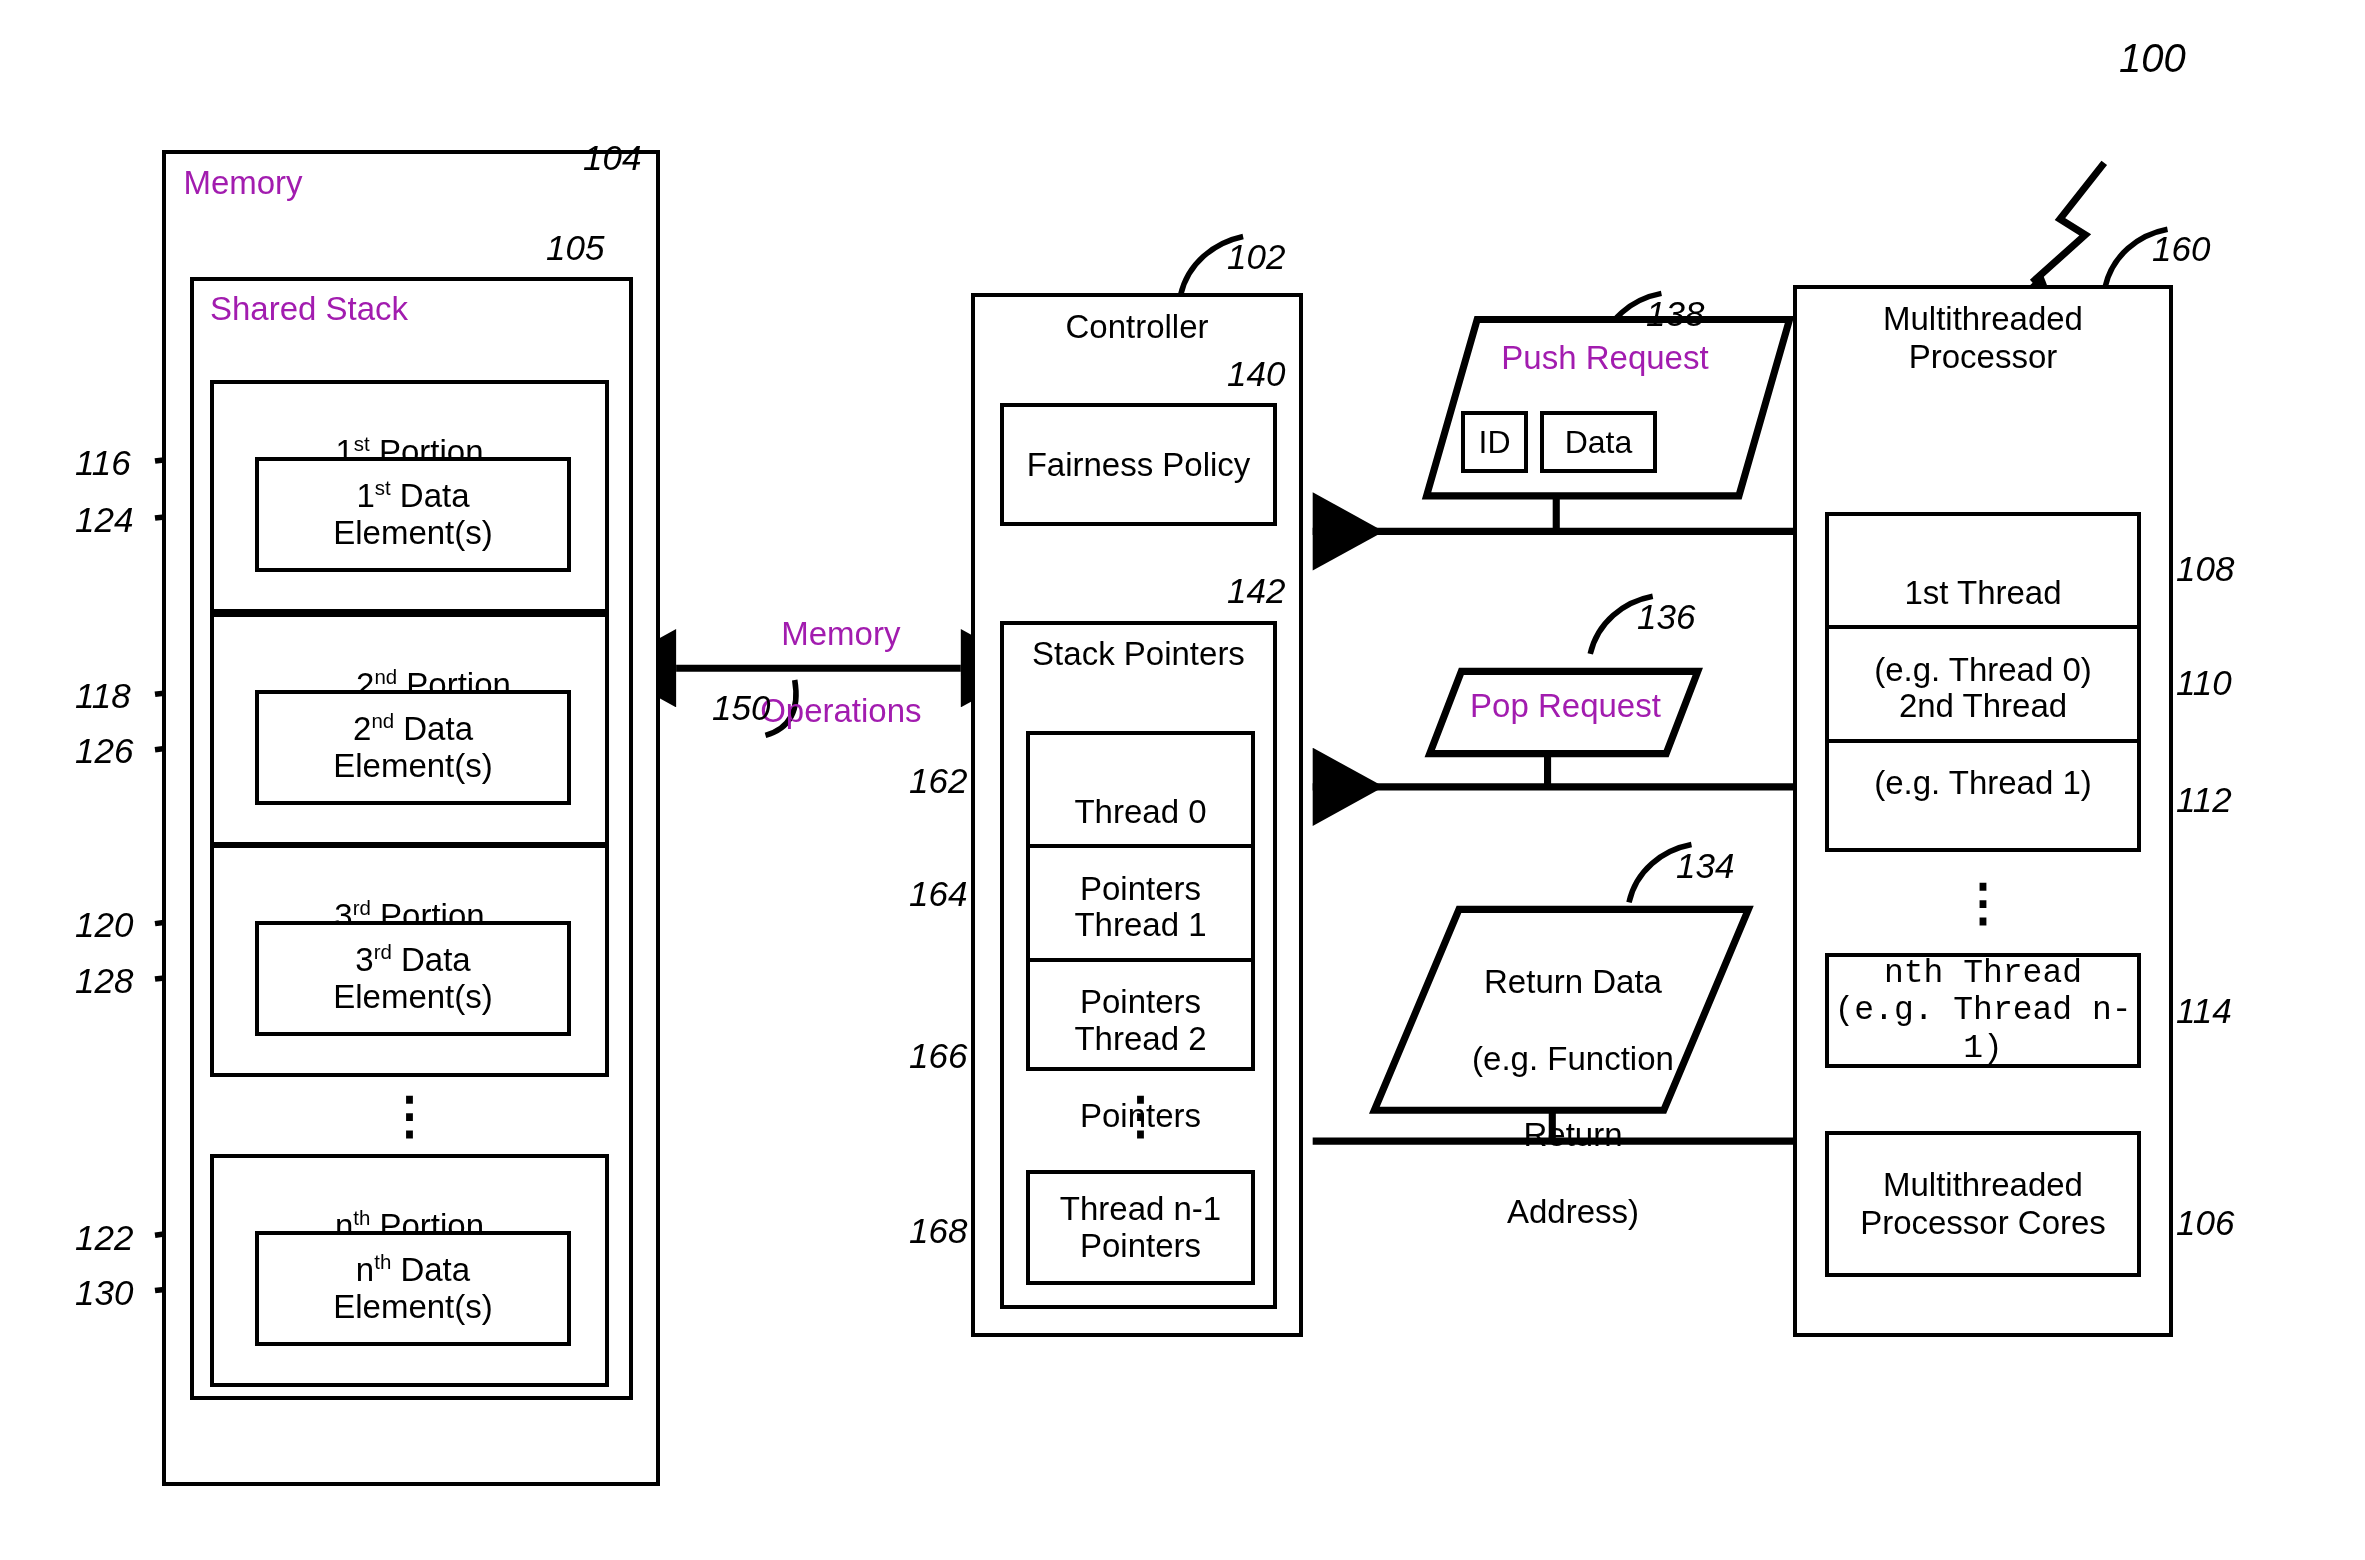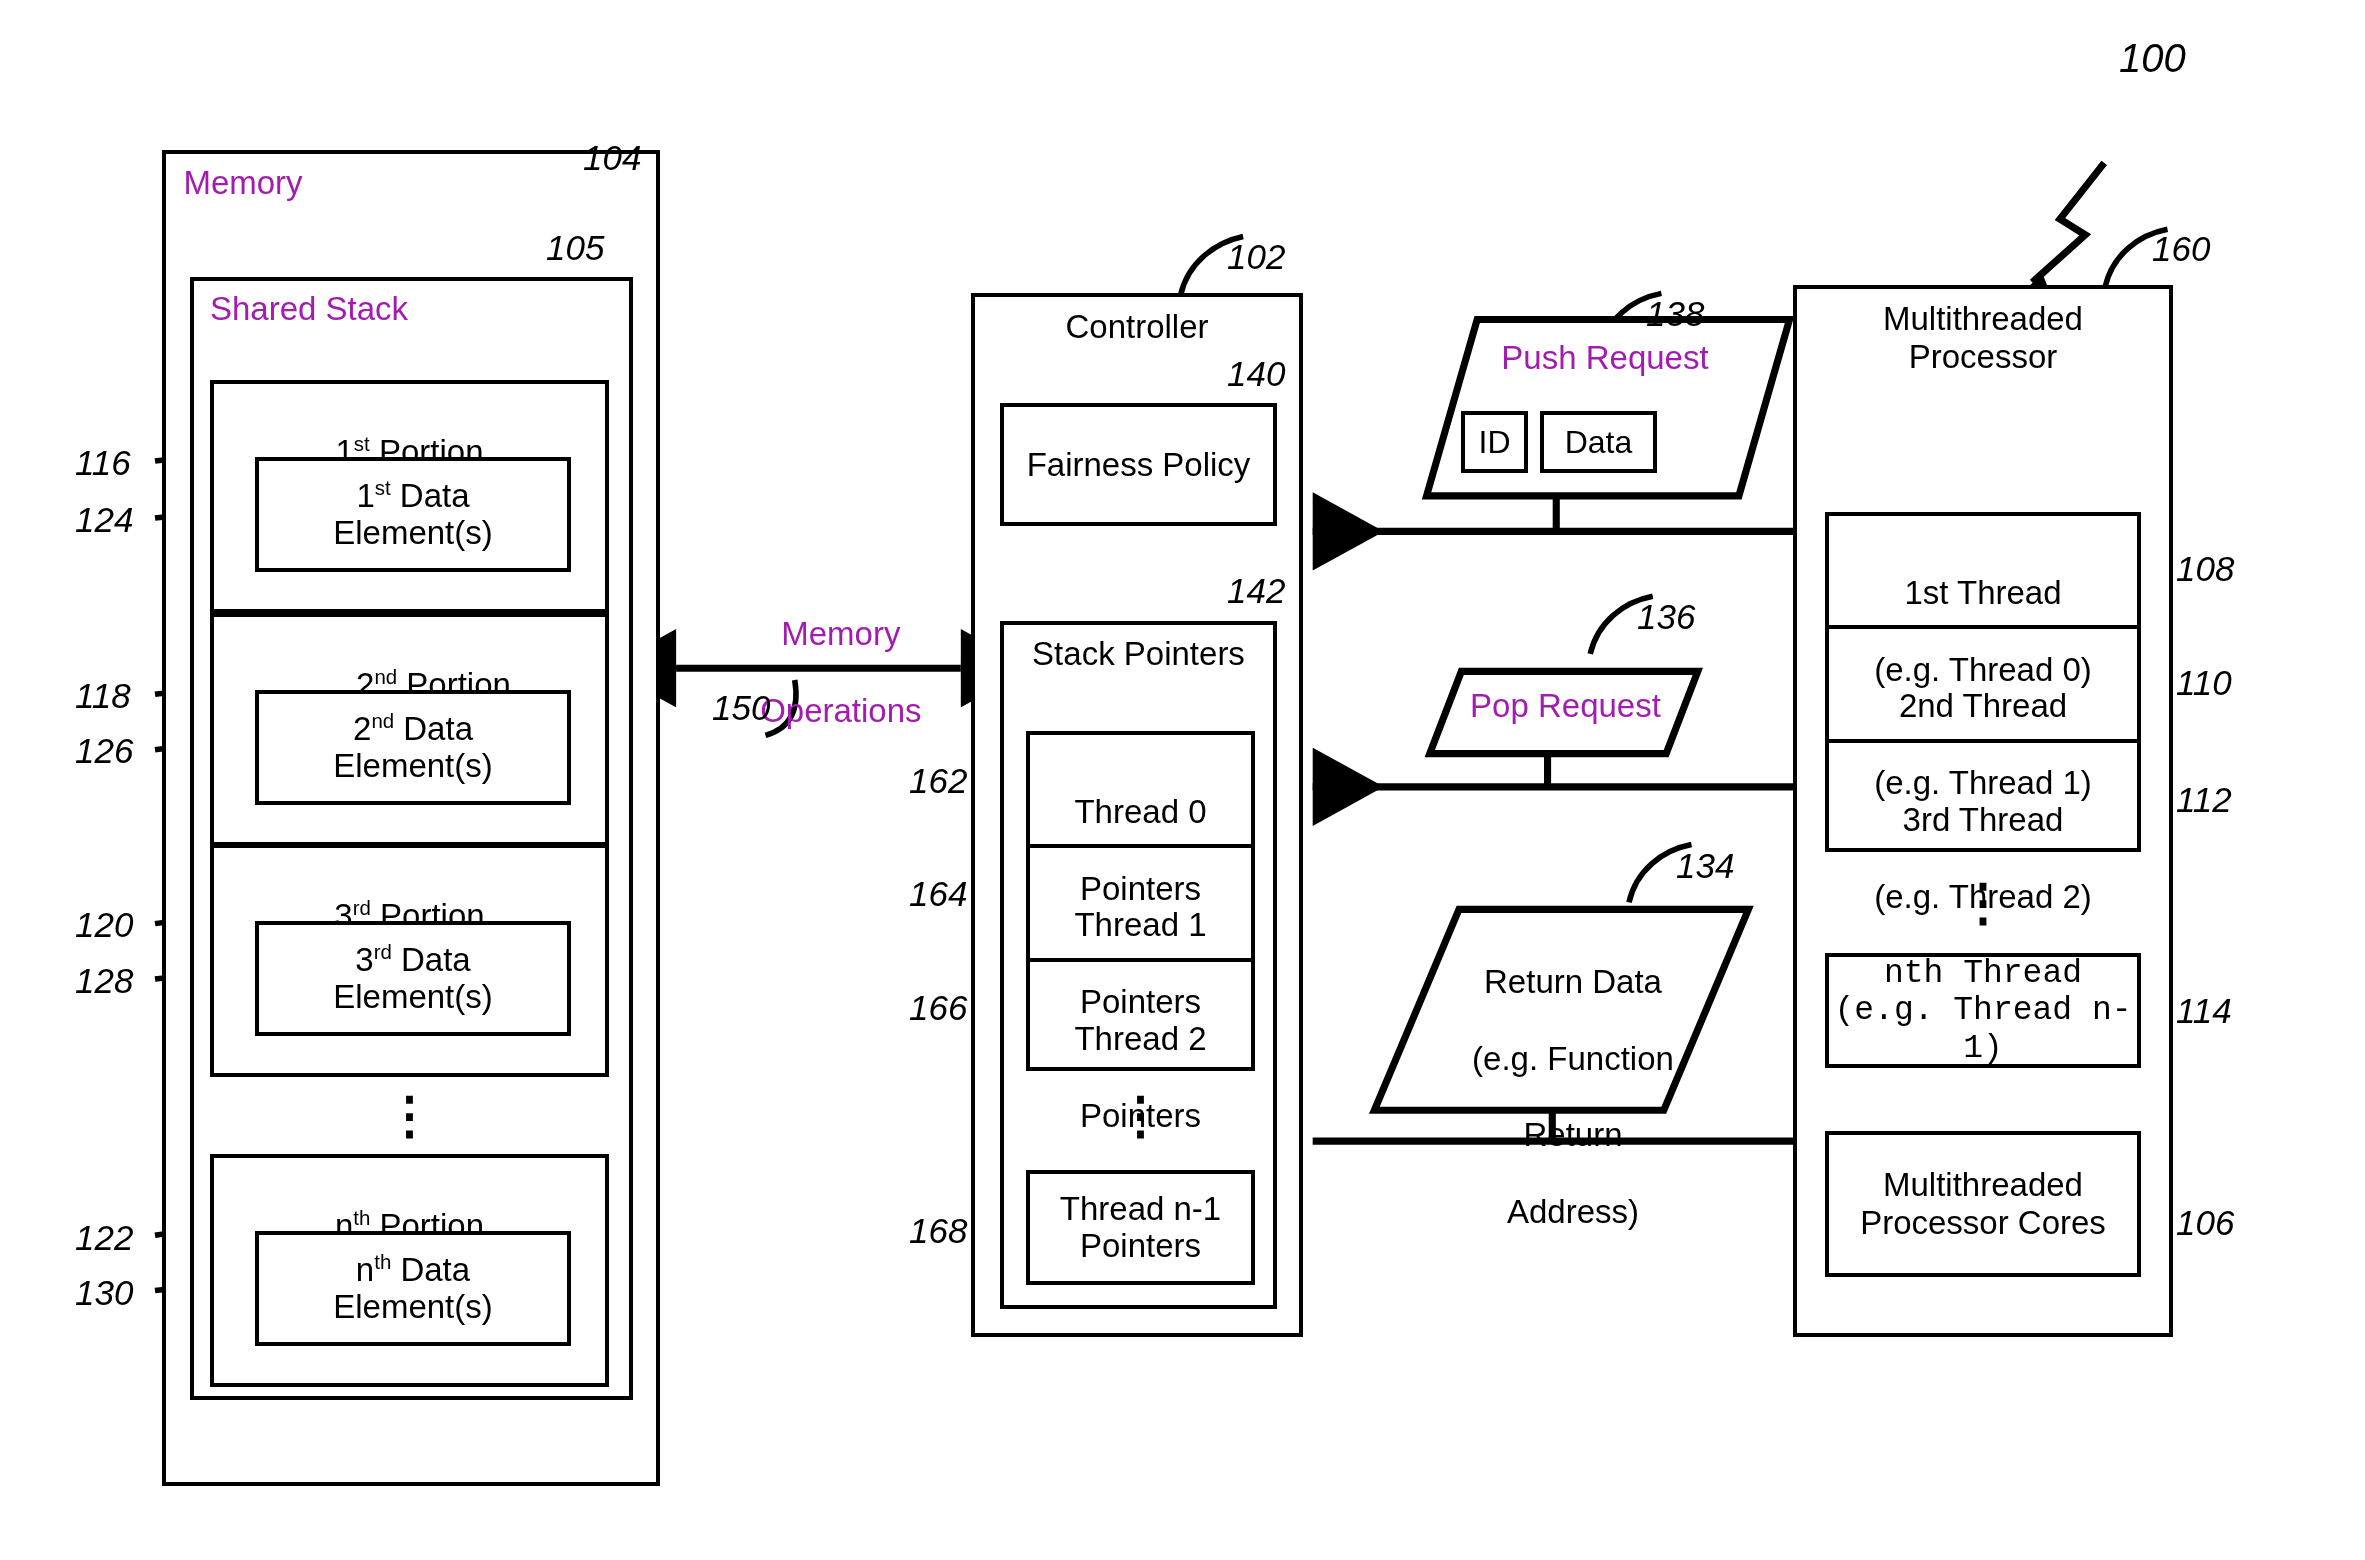--- a/index.html
+++ b/index.html
@@ -347,21 +347,21 @@
   <div class="plabel" style="left:1026px; width:229px; top:868px;">
     <span>Thread 1</span><br>
     <span>Pointers</span>
   </div>
   <div class="refnum" style="left:909px; top:874px;">164</div>
 
   <div class="plabel" style="left:1026px; width:229px; top:982px;">
     <span>Thread 2</span><br>
     <span>Pointers</span>
   </div>
-  <div class="refnum" style="left:909px; top:988px;">166</div>
+  <div class="refnum" style="left:909px; top:1036px;">166</div>
 
   <div class="vdots" style="left:1026px; width:229px; top:1105px; font-size:51px;">⋮</div>
 
   <div class="box-thin" style="left:1026px; top:1170px; width:229px; height:115px;">
     <div class="boxcenter">
       <span>Thread n-1</span><br>
       <span>Pointers</span>
     </div>
   </div>
   <div class="refnum" style="left:909px; top:1201px;margin-top:10px;">168</div>
@@ -403,24 +403,20 @@
     <span>(e.g. Thread 0)</span>
   </div>
   <div class="refnum" style="left:2176px; top:549px;">108</div>
 
   <div class="plabel" style="left:1825px; width:316px; top:649px;">
     <span>2nd Thread</span><br>
     <span>(e.g. Thread 1)</span>
   </div>
   <div class="refnum" style="left:2176px; top:663px;">110</div>
 
-  <div class="plabel" style="left:1825px; width:316px; top:763px;">
-    <span>3rd Thread</span><br>
-    <span>(e.g. Thread 2)</span>
-  </div>
   <div class="refnum" style="left:2176px; top:780px;">112</div>
 
   <div class="vdots" style="left:1825px; width:316px; top:892px; font-size:51px;">⋮</div>
 
   <div class="box-thin" style="left:1825px; top:953px; width:316px; height:115px;font-family:Liberation Mono, monospace;">
     <div class="boxcenter">
       <span>nth Thread</span><br>
       <span>(e.g. Thread n-1)</span>
     </div>
   </div>

